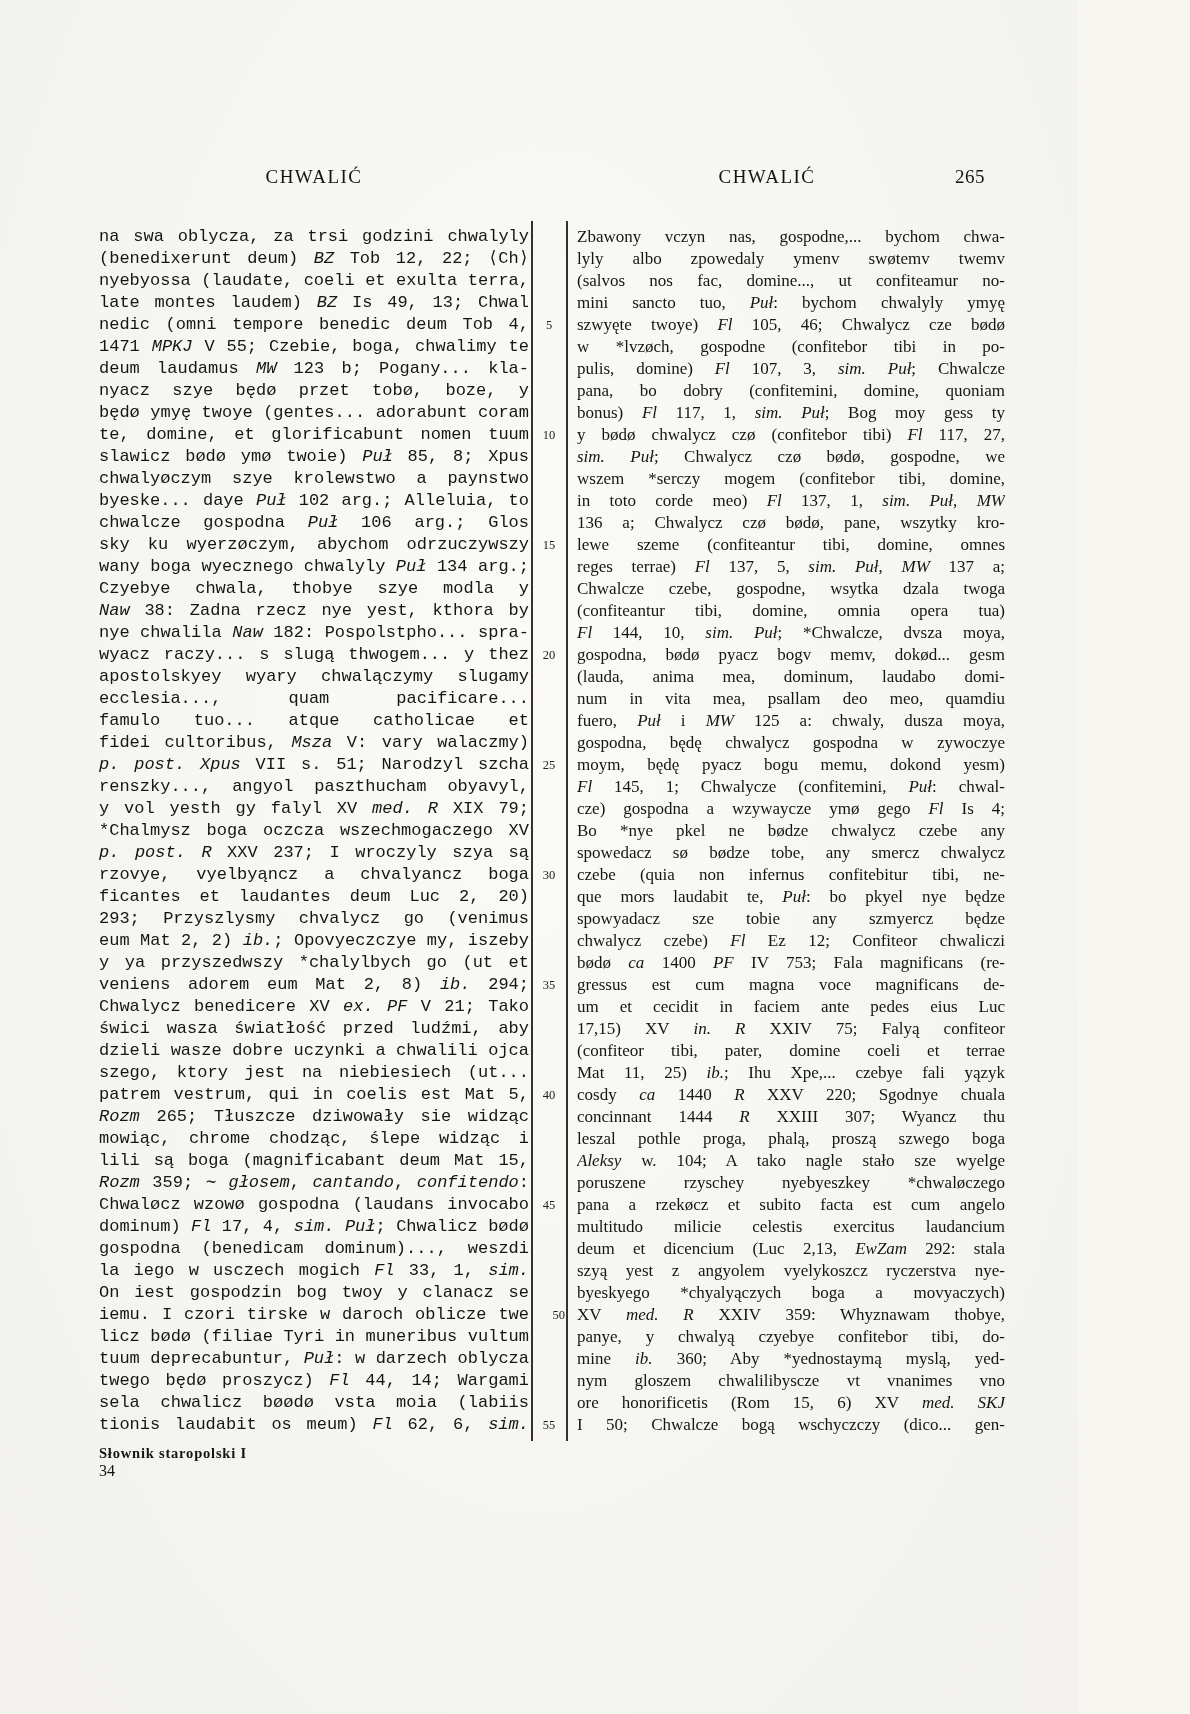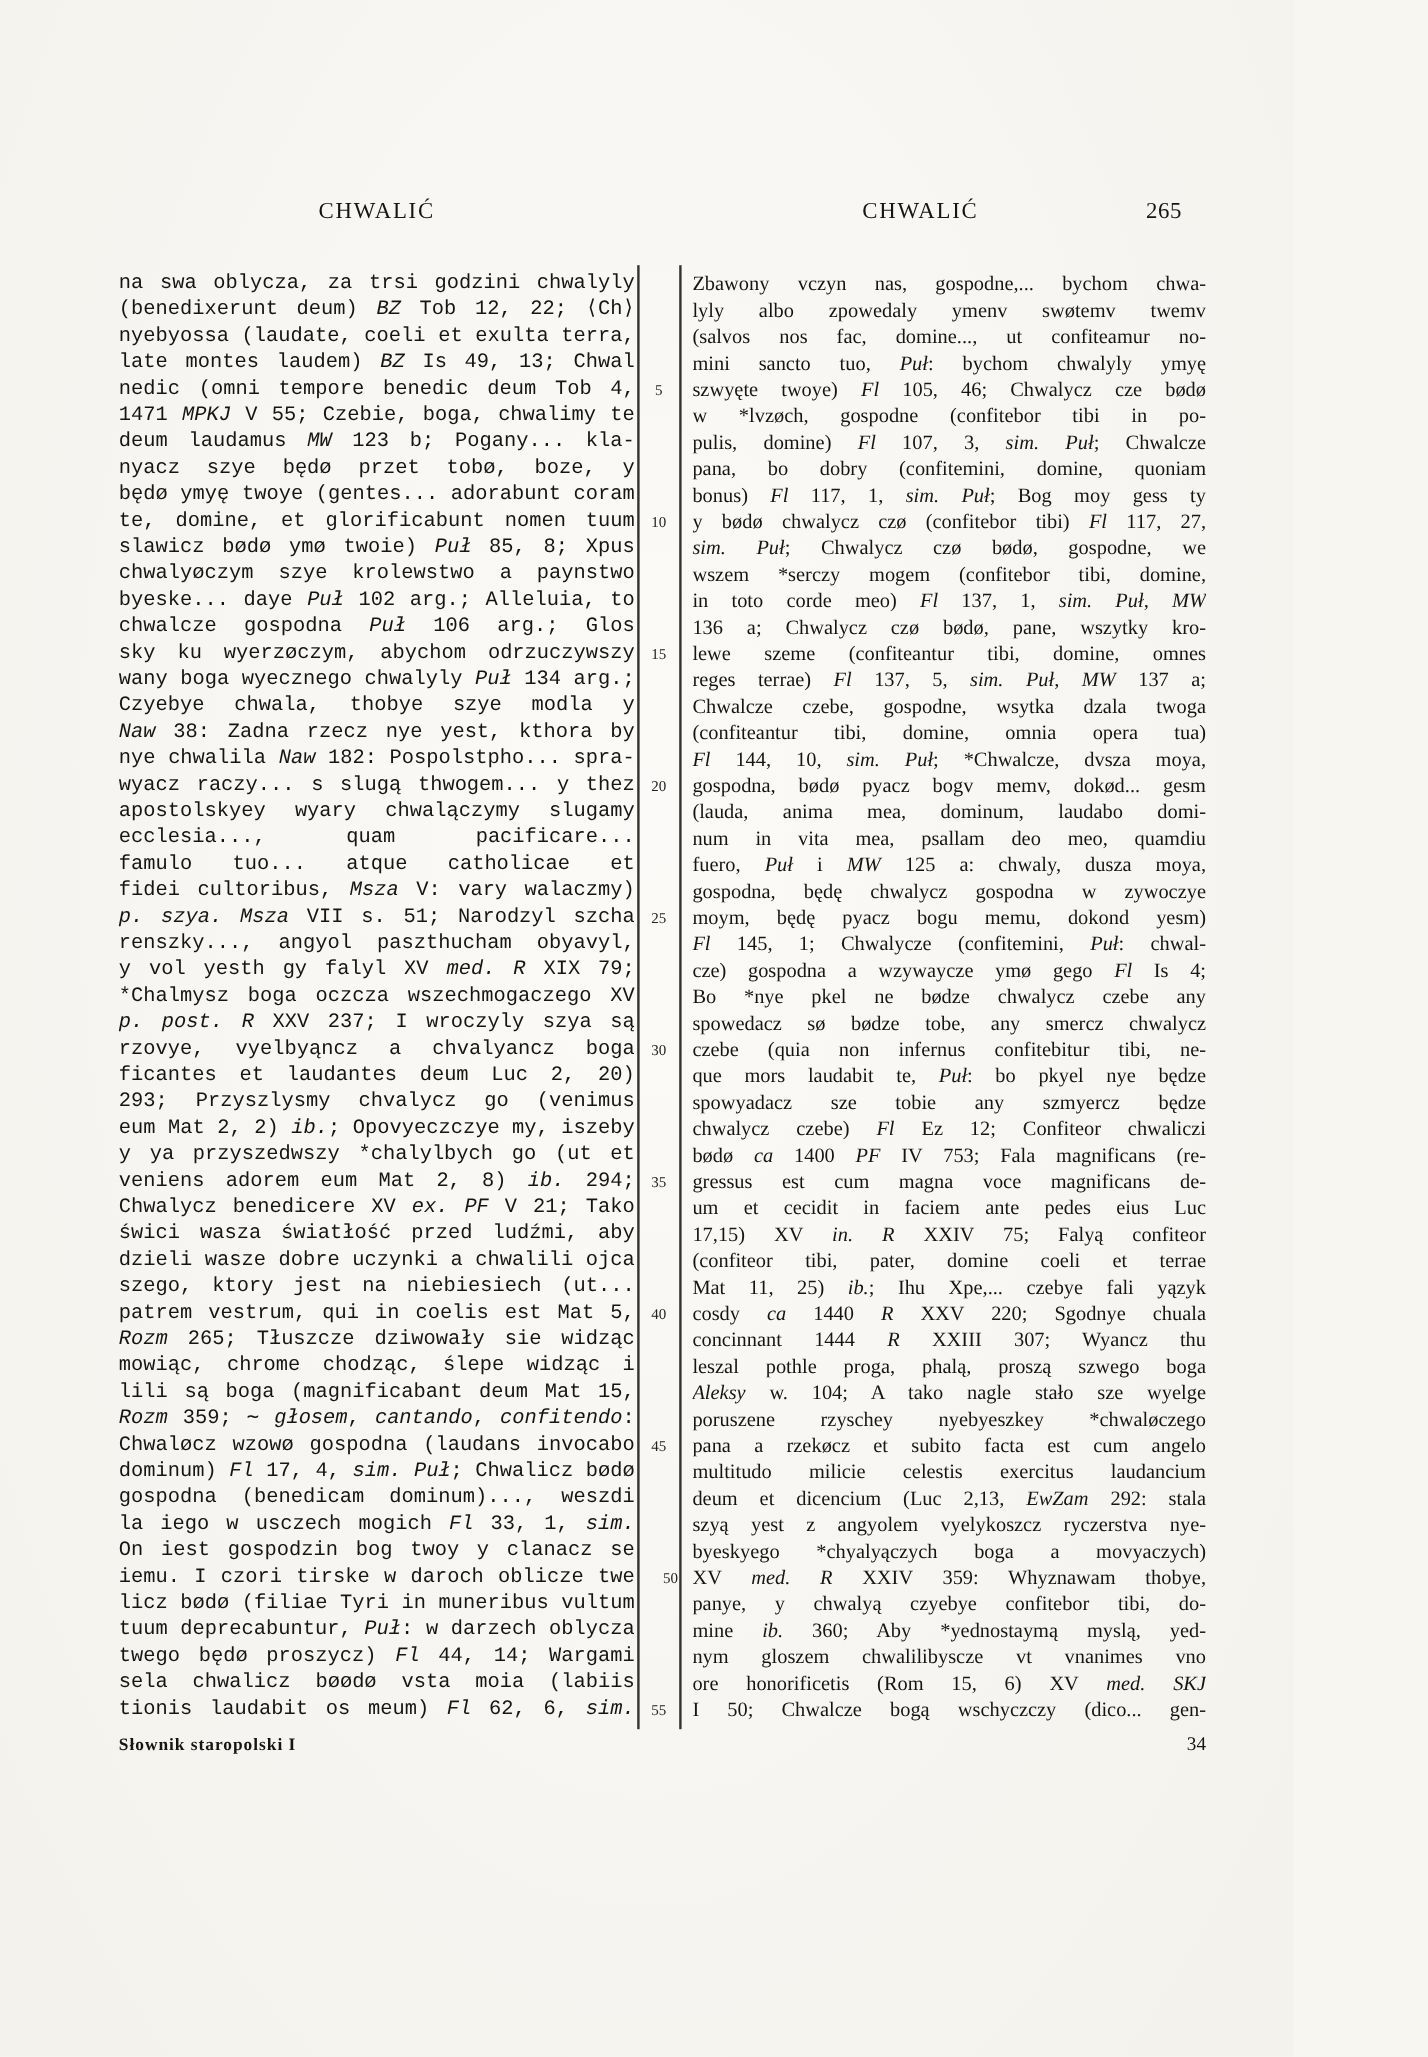--- a/index.html
+++ b/index.html
@@ -75,20 +75,21 @@
 
   
   .footer {
     position: absolute;
     left: 99px;
     top: 1445px;
     width: 906px;
     display: flex;
     justify-content: space-between;
     align-items: baseline;
+    flex-direction: column;
   }
   .footer-signature {
     font-size: 14.5px;
     font-weight: 700;
     letter-spacing: 0.8px;
   }
   .footer-sheet-number { font-size: 16px; }
 </style>
 </head>
 <body>
@@ -119,21 +120,21 @@
       <div class="line">sky ku wyerzøczym, abychom odrzuczywszy bal-</div>
       <div class="line">wany boga wyecznego chwalyly <i>Puł</i> 134 arg.;</div>
       <div class="line">Czyebye chwala, thobye szye modla y vyelbya</div>
       <div class="line"><i>Naw</i> 38: Zadna rzecz nye yest, kthora by czye</div>
       <div class="line">nye chwalila <i>Naw</i> 182: Pospolstpho... spra-</div>
       <div class="line">wyacz raczy... s slugą thwogem... y thez</div>
       <div class="line">apostolskyey wyary chwalączymy slugamy (pro</div>
       <div class="line">ecclesia..., quam pacificare... digneris... cum</div>
       <div class="line">famulo tuo... atque catholicae et apostolicae</div>
       <div class="line">fidei cultoribus, <i>Msza</i> V: vary walaczmy) XV</div>
-      <div class="line"><i>p. szya. Msza</i> VII s. 51; Narodzyl szcha naza-</div>
+      <div class="line"><i>p. post. Xpus</i> VII s. 51; Narodzyl szcha naza-</div>
       <div class="line">renszky..., angyol paszthucham obyavyl, oszyel</div>
       <div class="line">y vol yesth gy falyl XV <i>med. R</i> XIX 79;</div>
       <div class="line">*Chalmysz boga oczcza wszechmogaczego XV</div>
       <div class="line"><i>p. post. R</i> XXV 237; I wroczyly szya są pasty-</div>
       <div class="line">rzovye, vyelbyąncz a chvalyancz boga (glori-</div>
       <div class="line">ficantes et laudantes deum Luc 2, 20) <i>EwZam</i></div>
       <div class="line">293; Przyszlysmy chvalycz go (venimus adorare</div>
       <div class="line">eum Mat 2, 2) <i>ib.</i>; Opovyeczczye my, iszeby</div>
       <div class="line">y ya przyszedwszy *chalylbych go (ut et ego</div>
       <div class="line">veniens adorem eum Mat 2, 8) <i>ib.</i> 294;</div>

